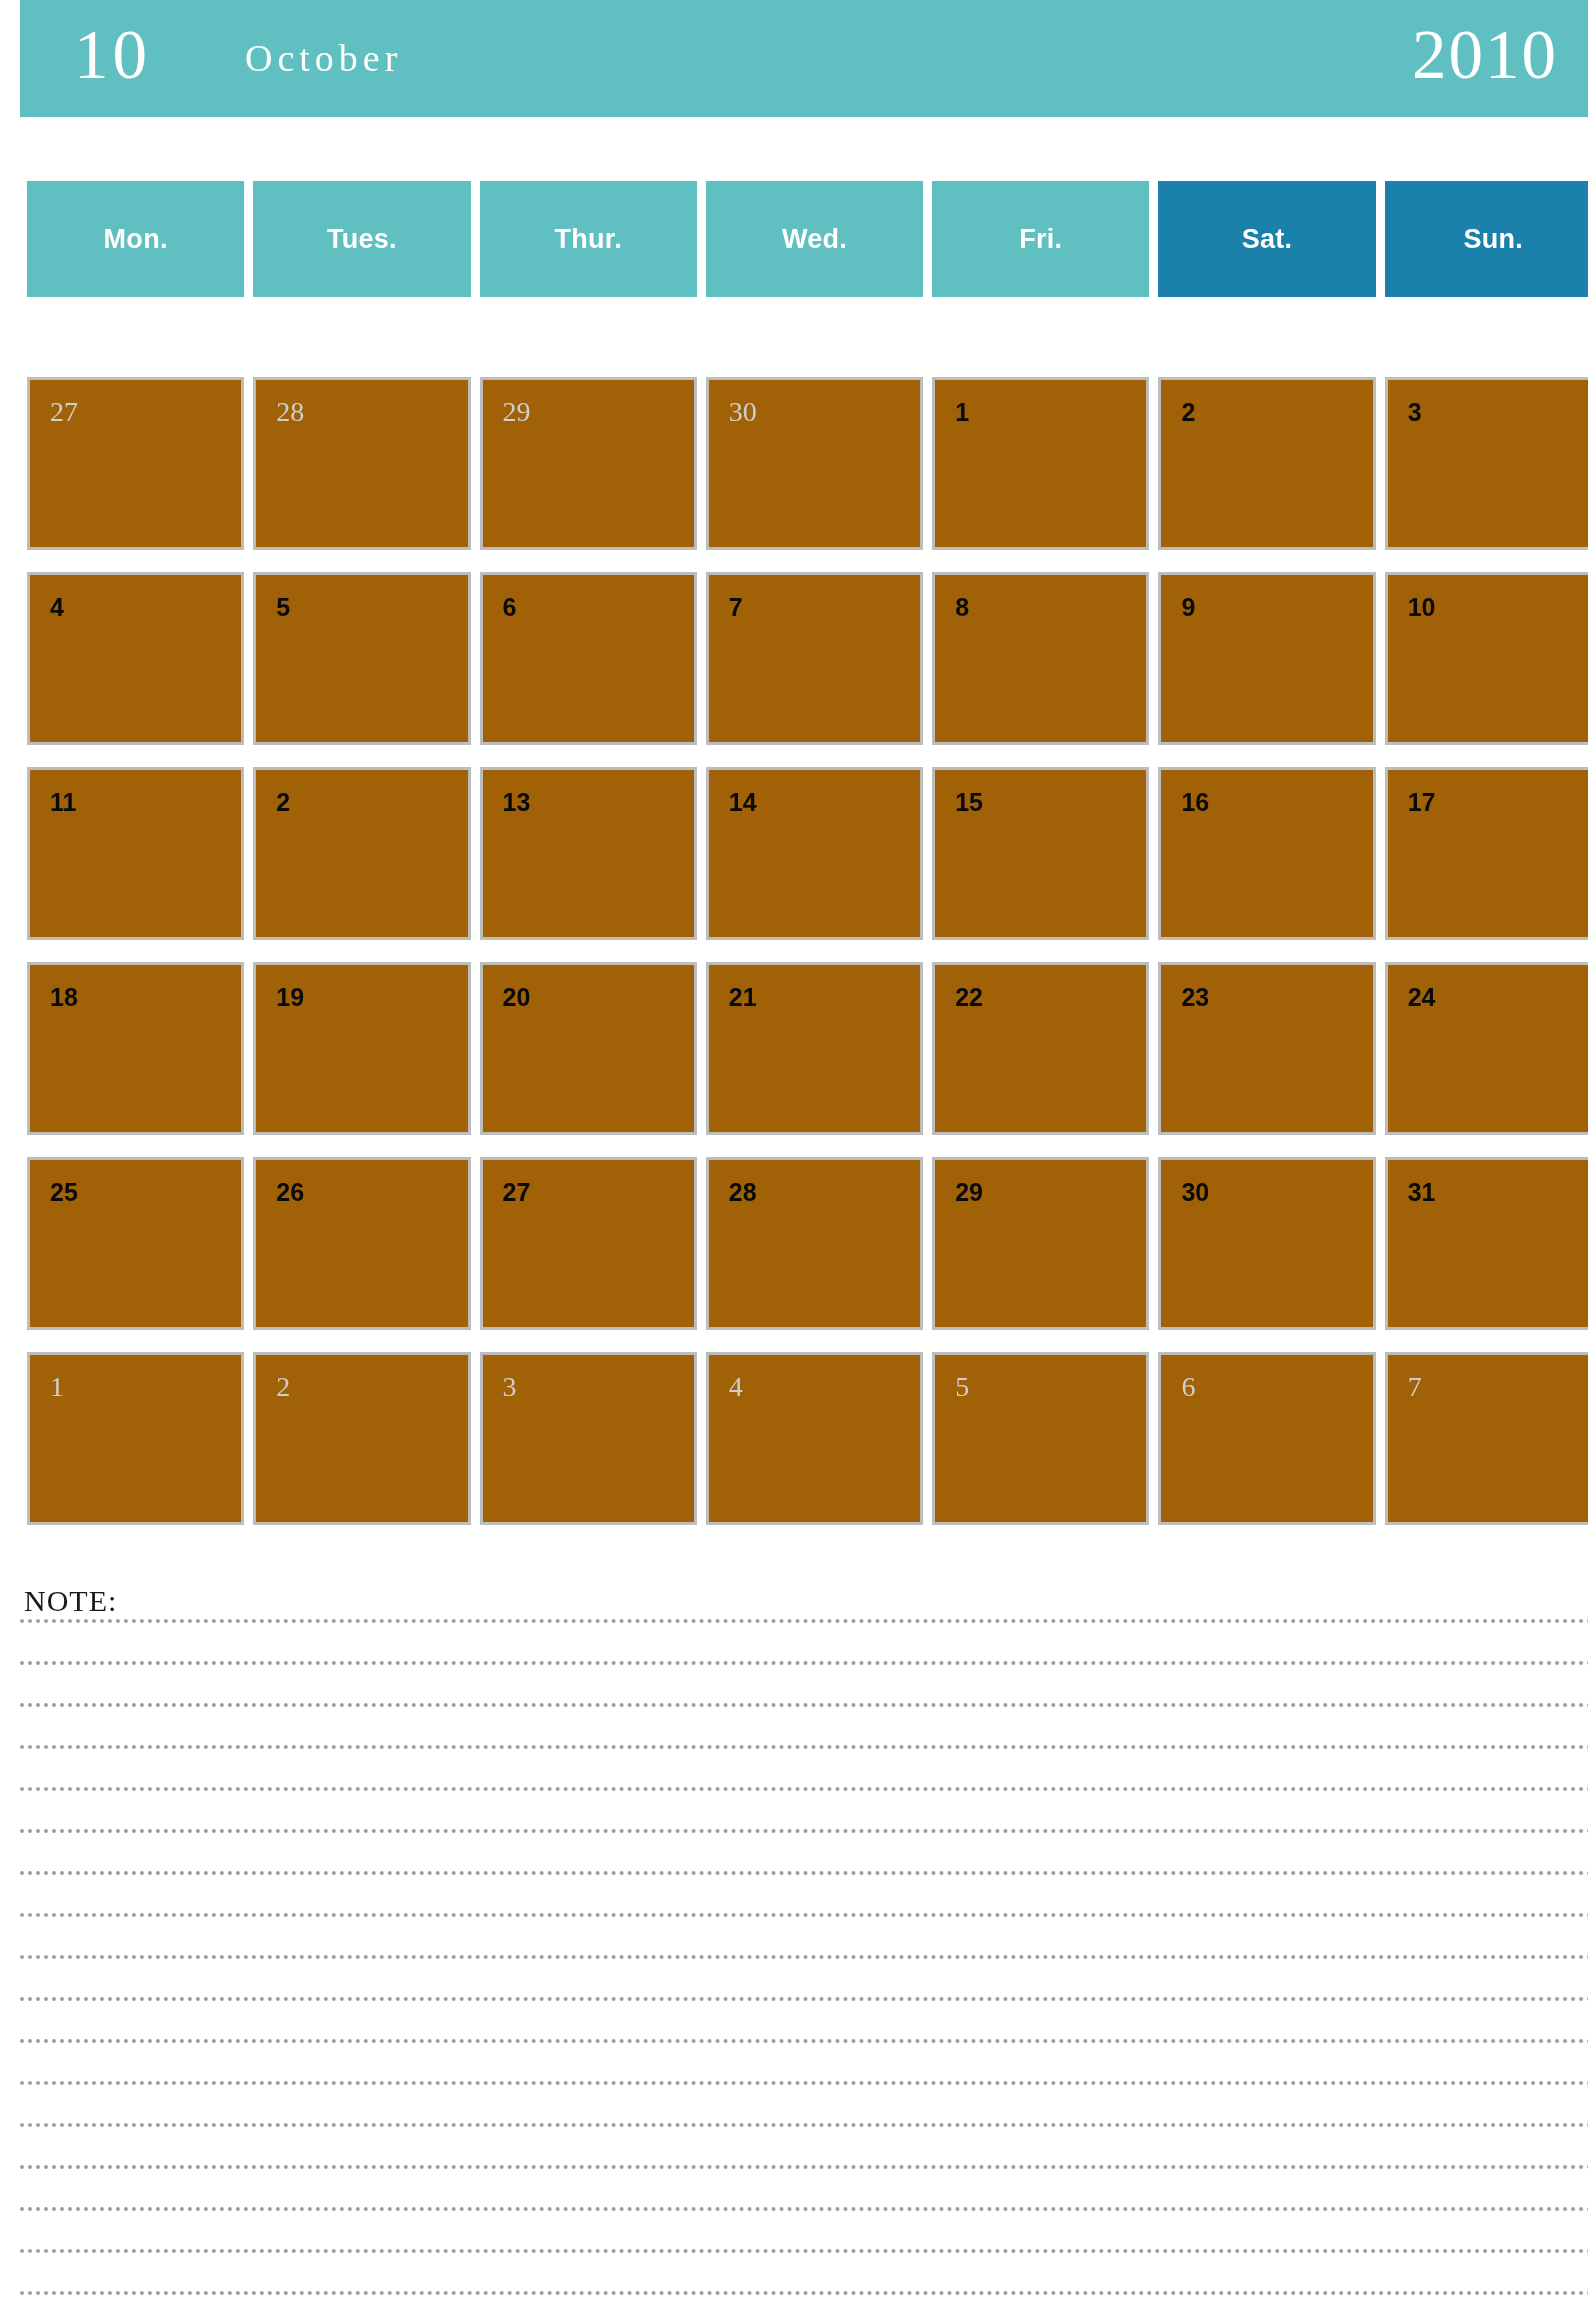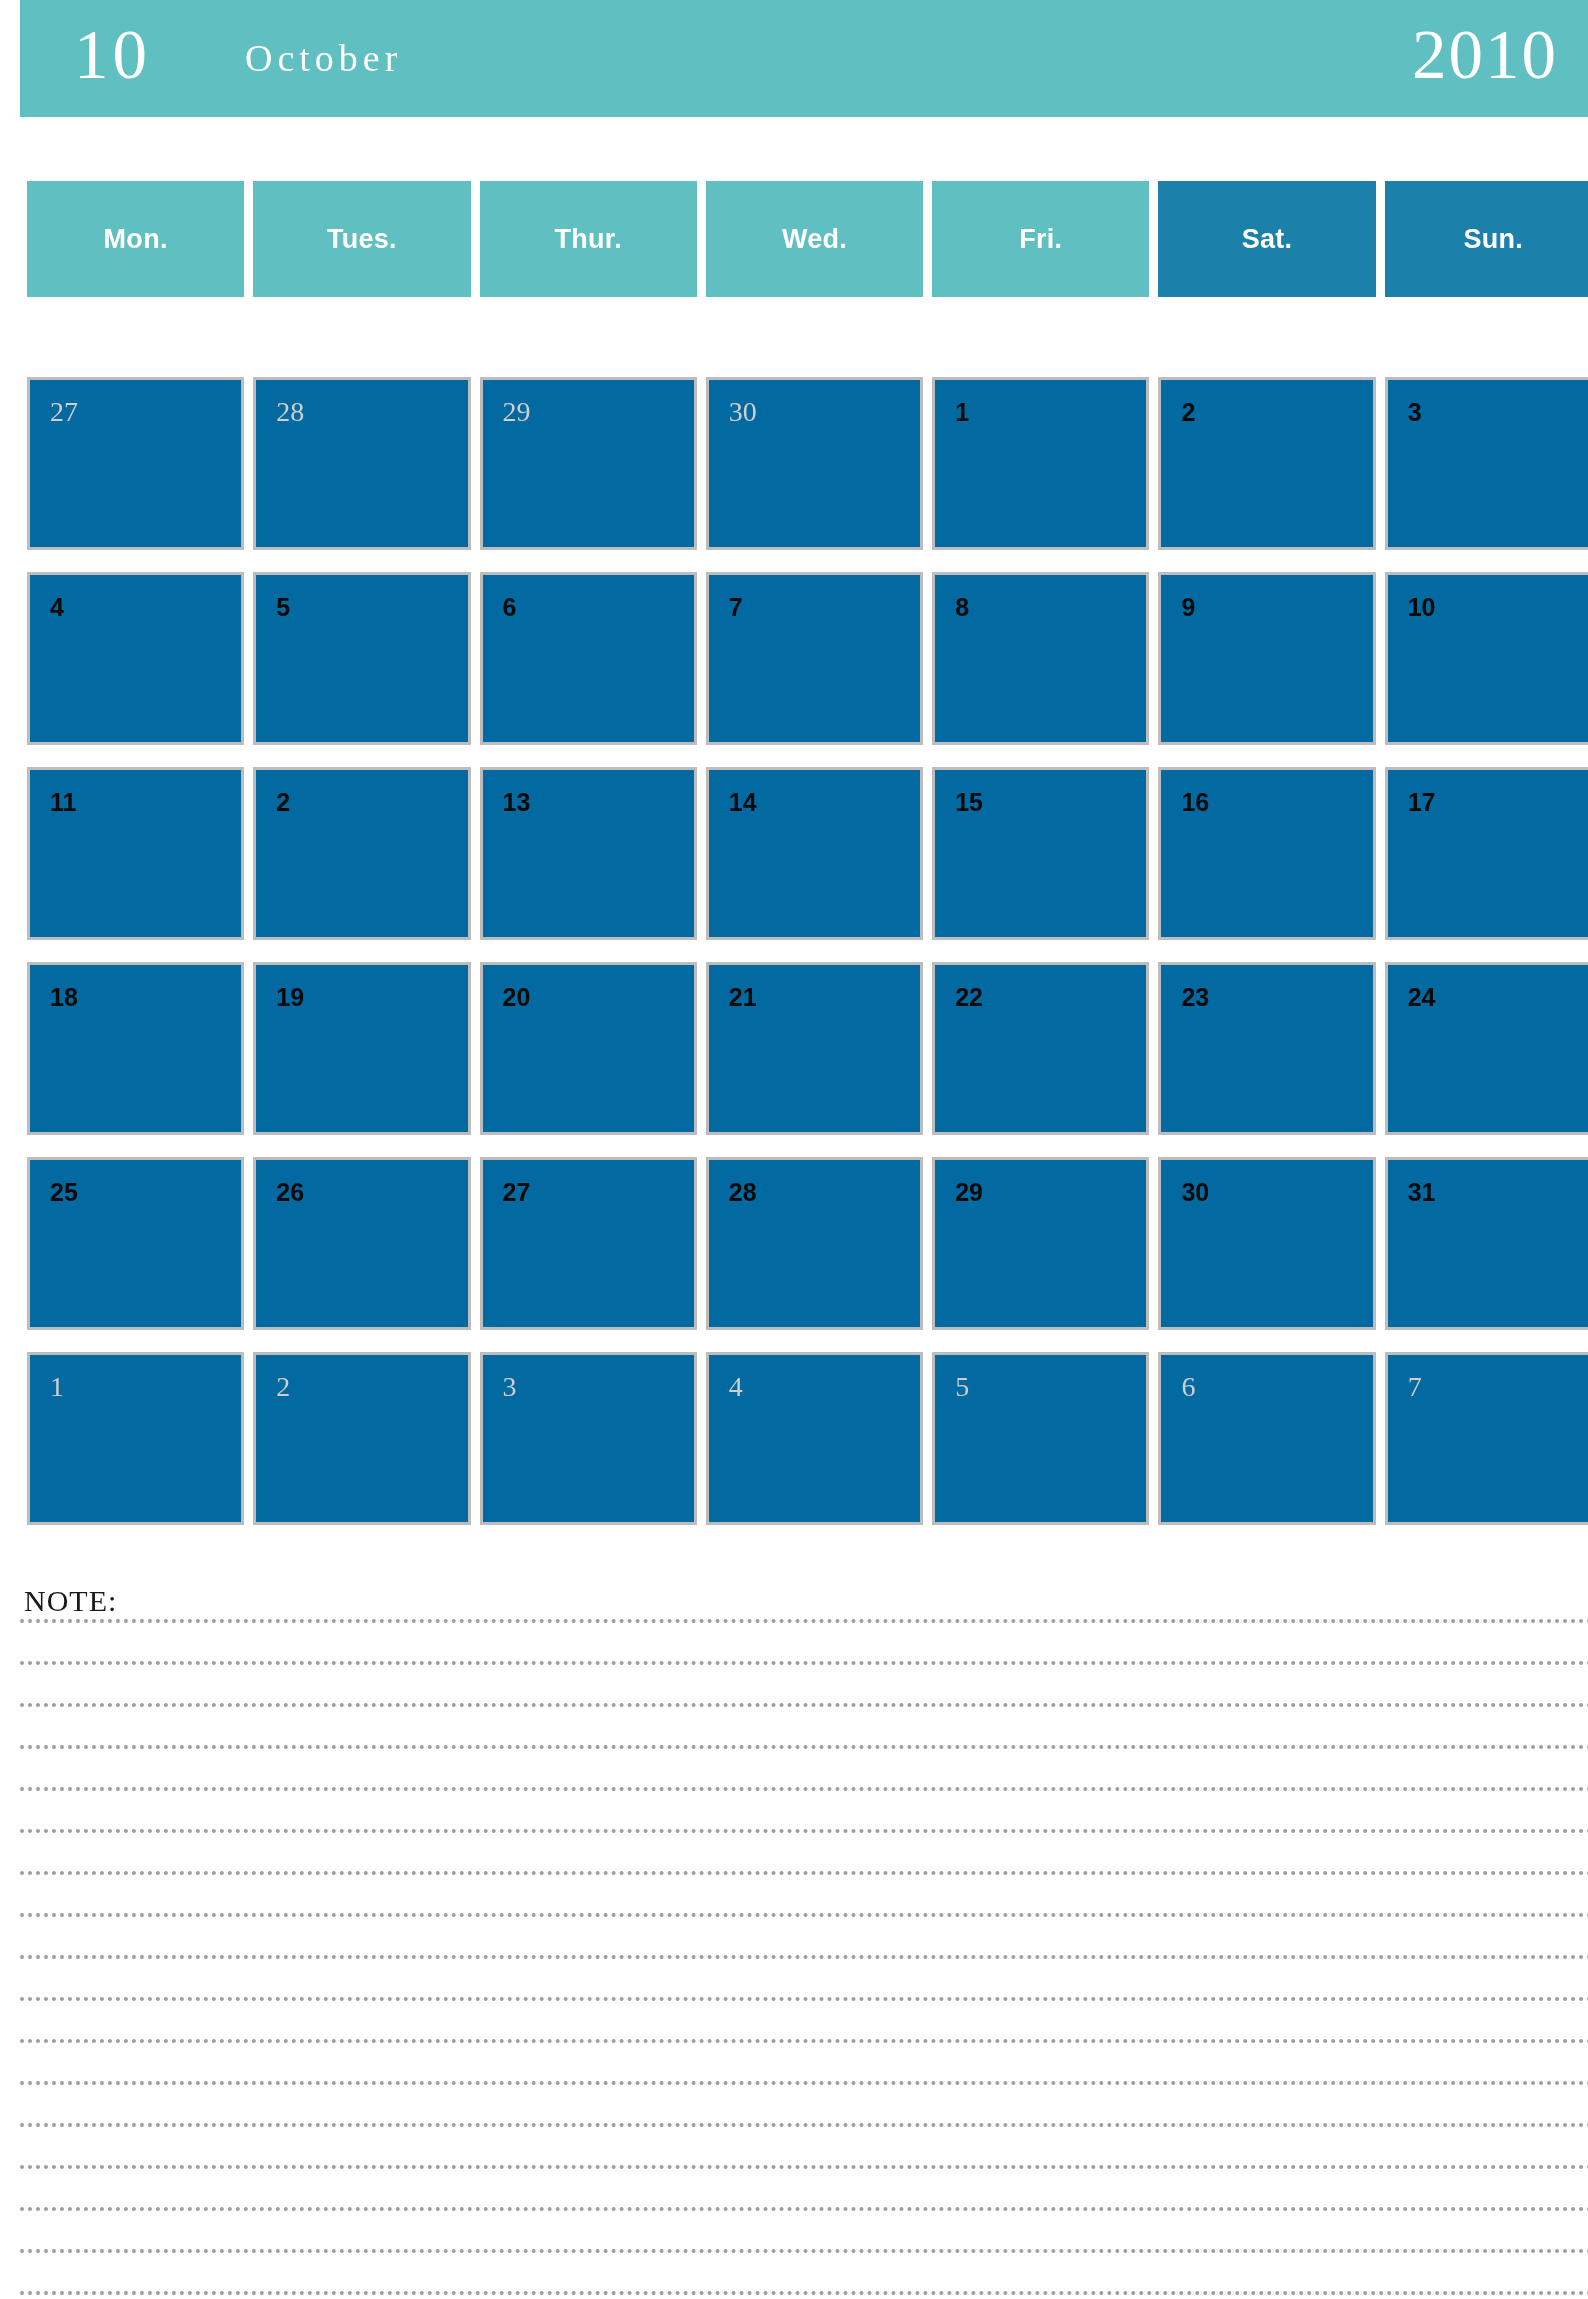--- a/index.html
+++ b/index.html
@@ -101,21 +101,21 @@
   }
   .date-row {
     display: flex;
     gap: 9px;
     margin-bottom: 22px;
   }
   .date-cell {
     flex: 1 1 0;
     height: 173px;
     border: 3px solid #bdbdbd;
-    background: #0369a1;
+    background: #a16207;
     position: relative;
   }
   .date-num {
     position: absolute;
     left: 20px;
     top: 18px;
     font-family: "Liberation Sans", sans-serif;
     font-size: 25px;
     font-weight: 700;
     color: #0a0a0a;

